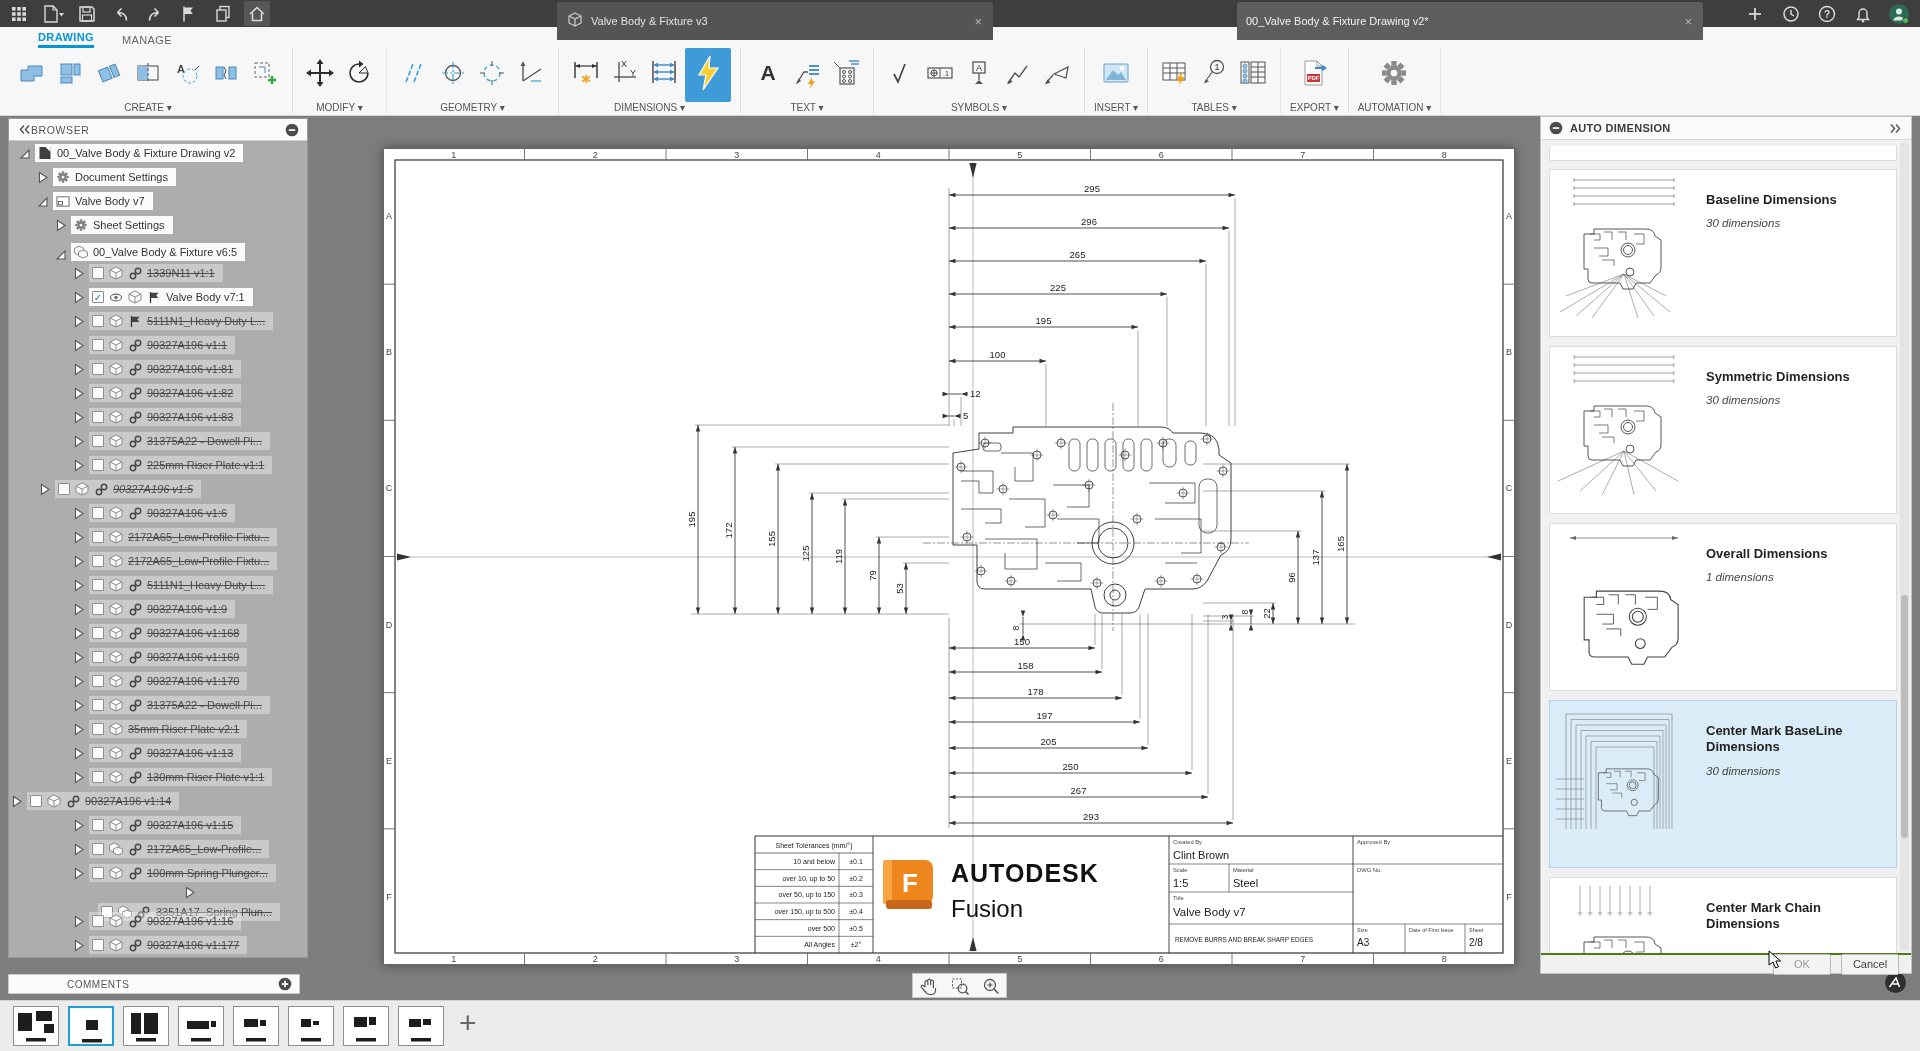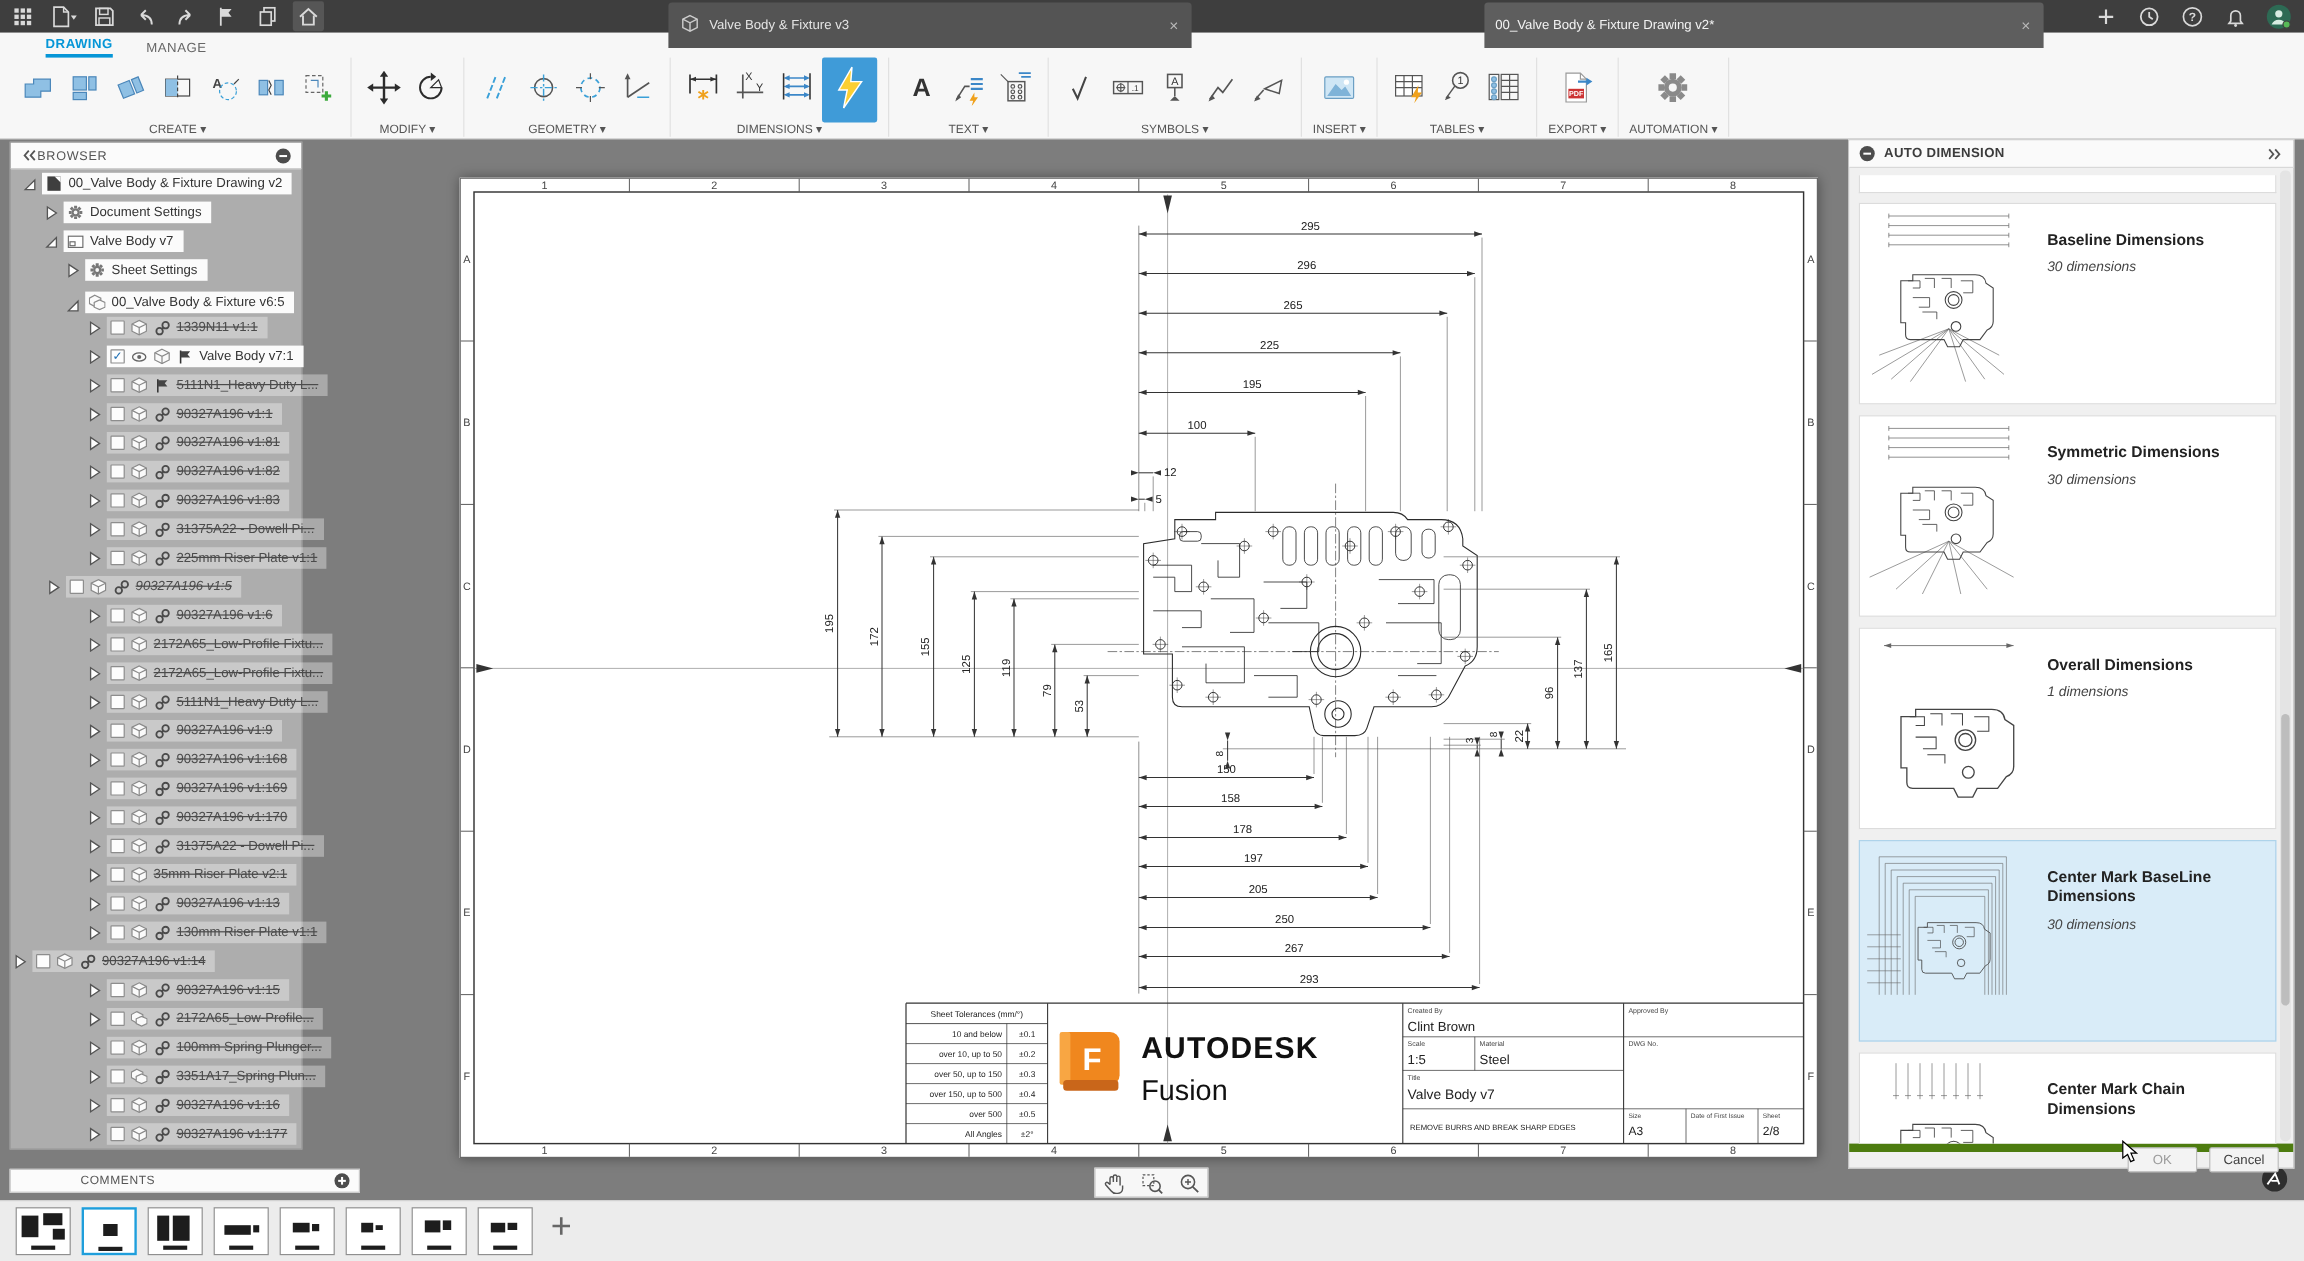--- a/index.html
+++ b/index.html
@@ -25,21 +25,21 @@
   .rgroup { display:flex; flex-direction:column; align-items:center; padding:0 9px; border-right:1px solid #e1e1e1; }
   .rtools { display:flex; align-items:center; gap:3px; height:54px; }
   .rtool { width:36px; height:46px; display:flex; align-items:center; justify-content:center; border-radius:2px; }
   .rtool.active { background:#3f9bd8; width:46px; height:54px; }
   .rlabel { font-size:10px; color:#555; white-space:nowrap; }
 
   
   #sheet { position:absolute; left:383px; top:148px; width:1132px; height:817px; background:#fff; box-shadow:0 0 10px rgba(0,0,0,.4); z-index:5; }
 
   
-  #browser { position:absolute; left:8px; top:118px; width:244px; z-index:20; background:rgba(176,176,176,.93); border:1px solid #9a9a9a; }
+  #browser { position:absolute; left:8px; top:118px; width:300px; z-index:20; background:rgba(176,176,176,.93); border:1px solid #9a9a9a; }
   #browser-header { height:22px; background:#fbfbfb; border-bottom:1px solid #cfcfcf; display:flex; align-items:center; padding:0 8px; font-size:10.5px; color:#555; letter-spacing:.6px; }
   #browser-header .sp { flex:1; }
   .brow { height:24px; display:flex; align-items:center; gap:4px; font-size:11px; color:#333; white-space:nowrap; }
   .brow .chip { display:flex; align-items:center; gap:5px; background:#fbfbfb; padding:2px 8px 2px 3px; }
   .brow.struck .chip { background:rgba(255,255,255,.34); }
   .brow.struck .lbl { color:#4b4b4b; text-decoration:line-through; }
   .bexp { width:14px; height:14px; flex:none; display:flex; align-items:center; justify-content:center; }
   .bcheck { width:12px; height:12px; flex:none; background:#fdfdfd; border:1px solid #8d8d8d; border-radius:1px; display:flex; align-items:center; justify-content:center; font-size:10px; color:#1f6fb2; }
   .bico { width:14px; height:14px; flex:none; display:flex; align-items:center; justify-content:center; }
 
@@ -63,21 +63,21 @@
   #autodim-body { position:relative; flex:1; overflow:hidden; padding:6px 14px 0 8px; }
   .ad-strip { height:15px; background:#fff; border:1px solid #dcdcdc; border-top:none; margin-bottom:8px; }
   .ad-card { background:#fff; border:1px solid #dcdcdc; height:168px; margin-bottom:9px; display:flex; }
   .ad-card.selected { background:#d9ecf8; border-color:#aed3ea; }
   .ad-thumb { width:152px; flex:none; }
   .ad-text { padding:22px 8px 0 4px; }
   .ad-title { font-size:13px; font-weight:bold; color:#222; line-height:1.25; }
   .ad-count { font-size:11.5px; font-style:italic; color:#444; margin-top:9px; }
   #ad-scrollbar { position:absolute; right:2px; top:2px; bottom:2px; width:9px; background:#e4e4e4; border-radius:4px; }
   #ad-scrollthumb { position:absolute; left:1px; width:7px; top:56%; height:30%; background:#bdbdbd; border-radius:4px; }
-  #autodim-footer { height:20px; border-top:7px solid #4d7c0f; display:flex; align-items:center; justify-content:flex-end; gap:10px; padding:0 12px; }
+  #autodim-footer { height:20px; border-top:2px solid #4d7c0f; display:flex; align-items:center; justify-content:flex-end; gap:10px; padding:0 12px; }
   .ad-btn { min-width:58px; height:21px; background:#f3f3f3; border:1px solid #bdbdbd; border-radius:2px; font-size:11px; display:flex; align-items:center; justify-content:center; }
   #ad-ok { color:#9b9b9b; }
   #ad-cancel { color:#3e3e3e; }
 
   #cursor { position:absolute; left:1768px; top:950px; z-index:99; }
 </style>
 </head>
 <body>
 
 <div id="stage">
@@ -1640,21 +1640,21 @@
                 <g fill="none" stroke="#4a4a4a" stroke-width="1.5">
                   <circle cx="4" cy="9" r="2.7"></circle>
                   <circle cx="9" cy="4" r="2.7"></circle>
                   <line x1="5.6" y1="7.4" x2="7.4" y2="5.6"></line>
                 </g>
               </svg>
             </span>
             <span class="lbl">100mm Spring Plunger...</span>
           </span>
         </div>
-        <div class="brow struck" style="padding-left: 62px;">
+        <div class="brow struck" style="padding-left: 62px; flex-direction: column;">
           <span class="bexp">
             <svg width="13" height="13" viewBox="0 0 13 13">
               <polygon points="3.5,1.5 11,6.5 3.5,11.5" fill="#fdfdfd" stroke="#555" stroke-width="1.1"></polygon>
             </svg>
           </span>
           <span class="chip">
             <span class="bcheck"></span>
             <span class="bico">
               <svg width="14" height="14" viewBox="0 0 14 14">
                 <polygon points="5,1 10,3.5 10,8 5,10.5 0.5,8 0.5,3.5" fill="#fafafa" stroke="#8a8a8a"></polygon>

